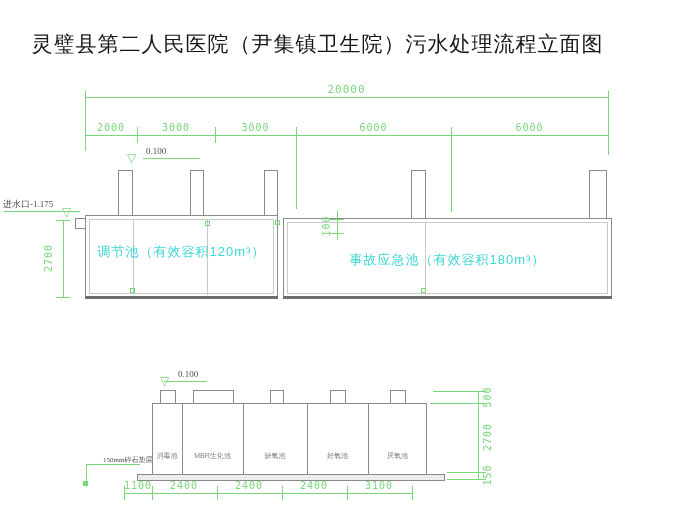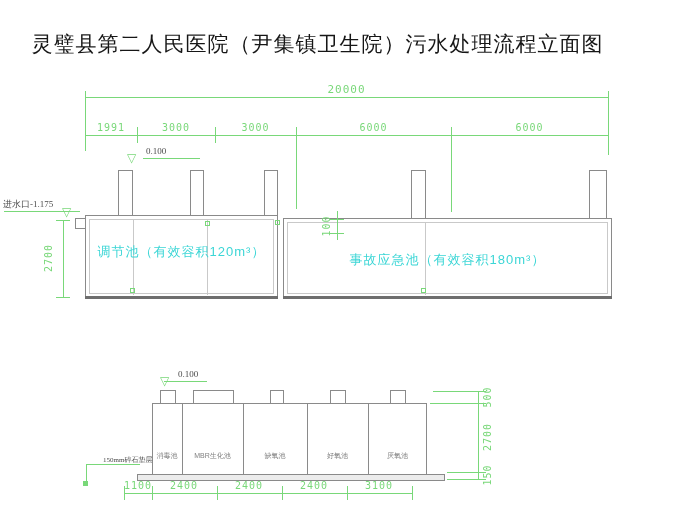--- a/index.html
+++ b/index.html
@@ -45,21 +45,21 @@
     <div class="dt big" style="left:85px;top:85px;width:523px;">20000</div>
     <div class="vl" style="left:85px;top:91px;height:60px;"></div>
     <div class="vl" style="left:608px;top:91px;height:64px;"></div>
 
     <div class="hl" style="left:85px;top:135px;width:523px;"></div>
     <div class="vl" style="left:137px;top:127px;height:16px;"></div>
     <div class="vl" style="left:215px;top:127px;height:16px;"></div>
     <div class="vl" style="left:296px;top:127px;height:82px;"></div>
     <div class="vl" style="left:451px;top:127px;height:85px;"></div>
 
-    <div class="dt" style="left:85px;top:123px;width:52px;">1991</div>
+    <div class="dt" style="left:85px;top:123px;width:52px;">2000</div>
     <div class="dt" style="left:137px;top:123px;width:78px;">3000</div>
     <div class="dt" style="left:215px;top:123px;width:81px;">3000</div>
     <div class="dt" style="left:296px;top:123px;width:155px;">6000</div>
     <div class="dt" style="left:451px;top:123px;width:157px;">6000</div>
 
     <div class="dark" style="left:146px;top:146px;">0.100</div>
     <div class="hl" style="left:143px;top:158px;width:57px;"></div>
     <div class="tri" style="left:127px;top:152px;">▽</div>
 
     <div class="dark" style="left:3px;top:199px;">进水口-1.175</div>

